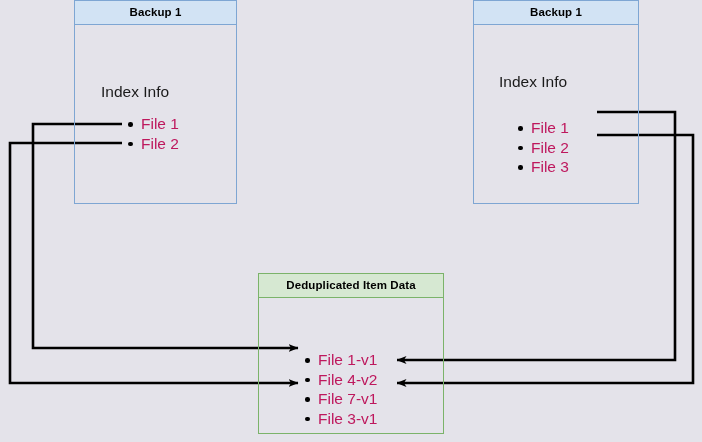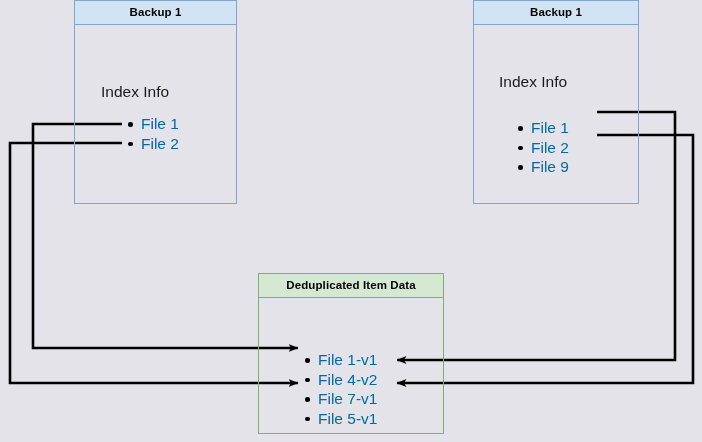--- a/index.html
+++ b/index.html
@@ -82,21 +82,21 @@
   }
   .file-list {
     position: absolute;
     list-style: none;
     margin: 0;
     padding: 0;
   }
   .file-list li {
     position: relative;
     font-size: 15.5px;
-    color: #0369a1;
+    color: #be185d;
     line-height: 19.5px;
     white-space: nowrap;
     padding-left: 13px;
   }
   .file-list li::before {
     content: "";
     position: absolute;
     left: 0px;
     top: 8px;
     width: 4.5px;
@@ -153,30 +153,30 @@
     </div>
   </div>
 
   <div class="box box-blue" id="backup2">
     <div class="box-header">Backup 1</div>
     <div class="box-body">
       <div class="index-label">Index Info</div>
       <ul class="file-list">
         <li>File 1</li>
         <li>File 2</li>
-        <li>File 9</li>
+        <li>File 3</li>
       </ul>
     </div>
   </div>
 
   <div class="box box-green" id="dedup">
     <div class="box-header">Deduplicated Item Data</div>
     <div class="box-body">
       <ul class="file-list">
         <li>File 1-v1</li>
         <li>File 4-v2</li>
         <li>File 7-v1</li>
-        <li>File 5-v1</li>
+        <li>File 3-v1</li>
       </ul>
     </div>
   </div>
 
 </div>
 
 </body></html>

